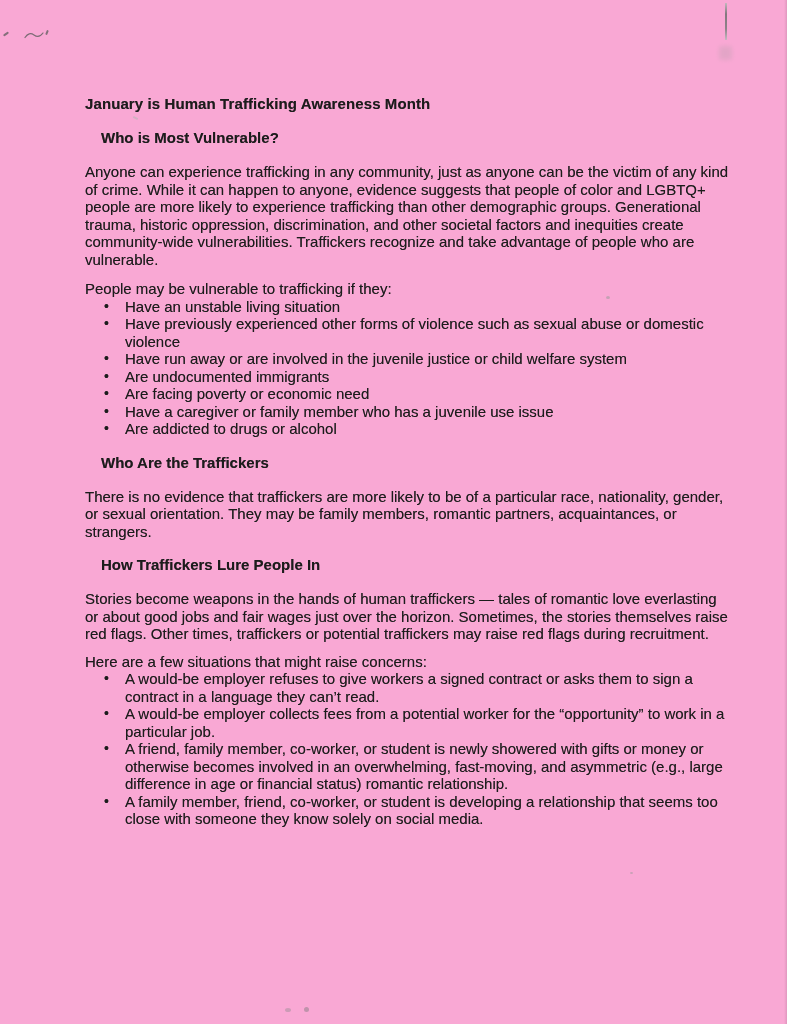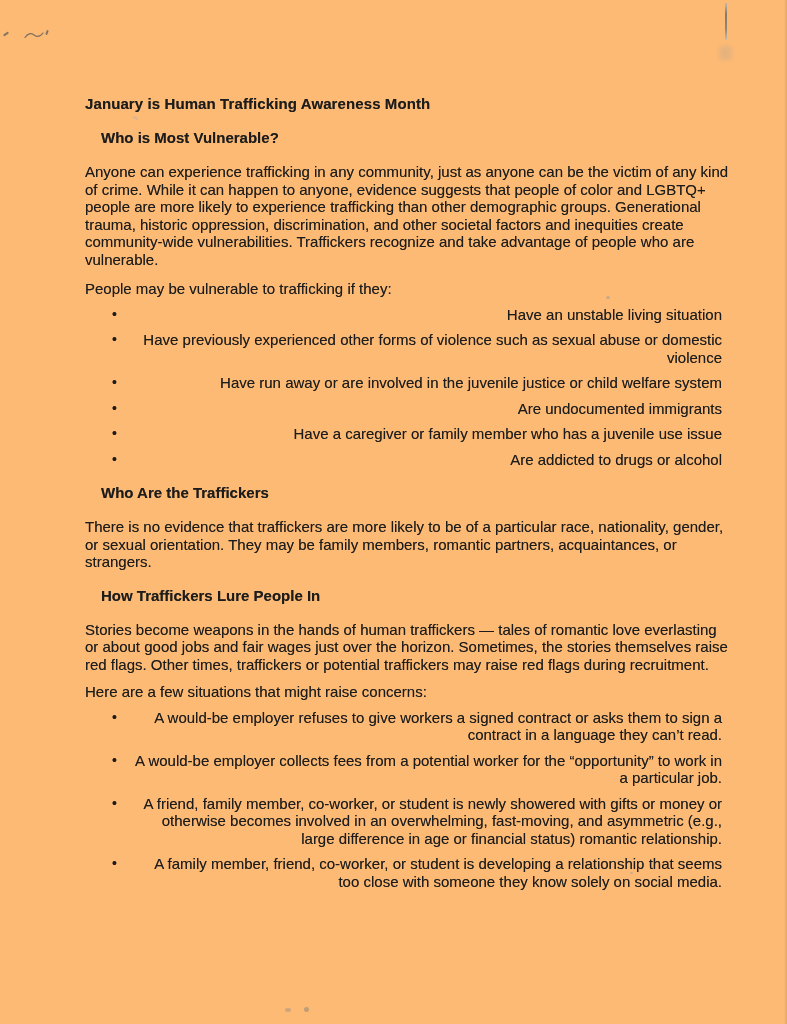--- a/index.html
+++ b/index.html
@@ -1,20 +1,20 @@
 <!DOCTYPE html>
 <html><head>
 <meta charset="utf-8">
 <style>
   html, body { margin: 0; padding: 0; background: #e8e8e8; }
   .page {
     position: relative;
     width: 787px;
     height: 1024px;
-    background: #fdba74;
+    background: #f9a8d4;
     overflow: hidden;
     font-family: "Liberation Sans", sans-serif;
   }
   
   .page::after {
     content: "";
     position: absolute;
     top: 0; right: 0;
     width: 3px; height: 100%;
     background: linear-gradient(to left, rgba(0,0,0,0.10), rgba(0,0,0,0));
@@ -58,22 +58,21 @@
 
   ul.bullets {
     list-style: none;
     margin: 0;
     padding: 0;
     width: 645px;
   }
   ul.bullets li {
     position: relative;
     padding-left: 40px;
-    margin: 8px;
-    text-align: right;
+    margin: 0;
   }
   ul.bullets li::before {
     content: "\2022";
     position: absolute;
     left: 19px;
     top: 0;
     font-size: 14px;
   }
 
   
@@ -174,20 +173,21 @@
 
     <section>
       <h2 class="heading mt-sec-title">Who is Most Vulnerable?</h2>
       <p>Anyone can experience trafficking in any community, just as anyone can be the victim of any kind of crime. While it can happen to anyone, evidence suggests that people of color and LGBTQ+ people are more likely to experience trafficking than other demographic groups. Generational trauma, historic oppression, discrimination, and other societal factors and inequities create community-wide vulnerabilities. Traffickers recognize and take advantage of people who are vulnerable.</p>
       <p class="mt-leadin1">People may be vulnerable to trafficking if they:</p>
       <ul class="bullets mt-list1">
         <li>Have an unstable living situation</li>
         <li>Have previously experienced other forms of violence such as sexual abuse or domestic violence</li>
         <li>Have run away or are involved in the juvenile justice or child welfare system</li>
         <li>Are undocumented immigrants</li>
+        <li>Are facing poverty or economic need</li>
         <li>Have a caregiver or family member who has a juvenile use issue</li>
         <li>Are addicted to drugs or alcohol</li>
       </ul>
     </section>
 
     <section>
       <h2 class="heading mt-head2">Who Are the Traffickers</h2>
       <p>There is no evidence that traffickers are more likely to be of a particular race, nationality, gender, or sexual orientation. They may be family members, romantic partners, acquaintances, or strangers.</p>
     </section>
 

